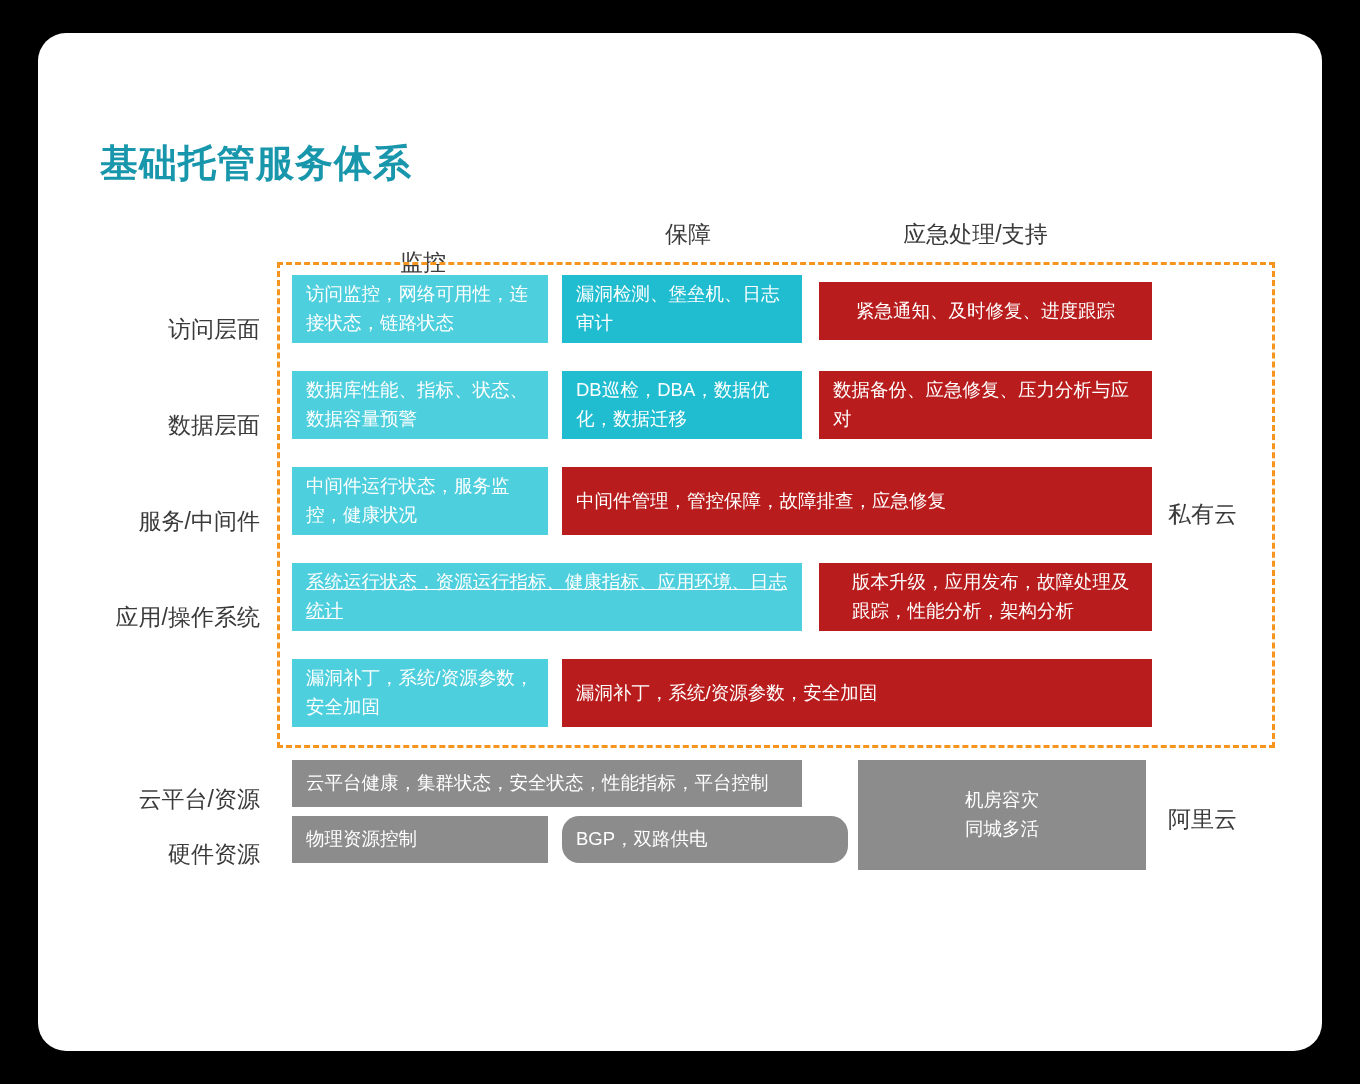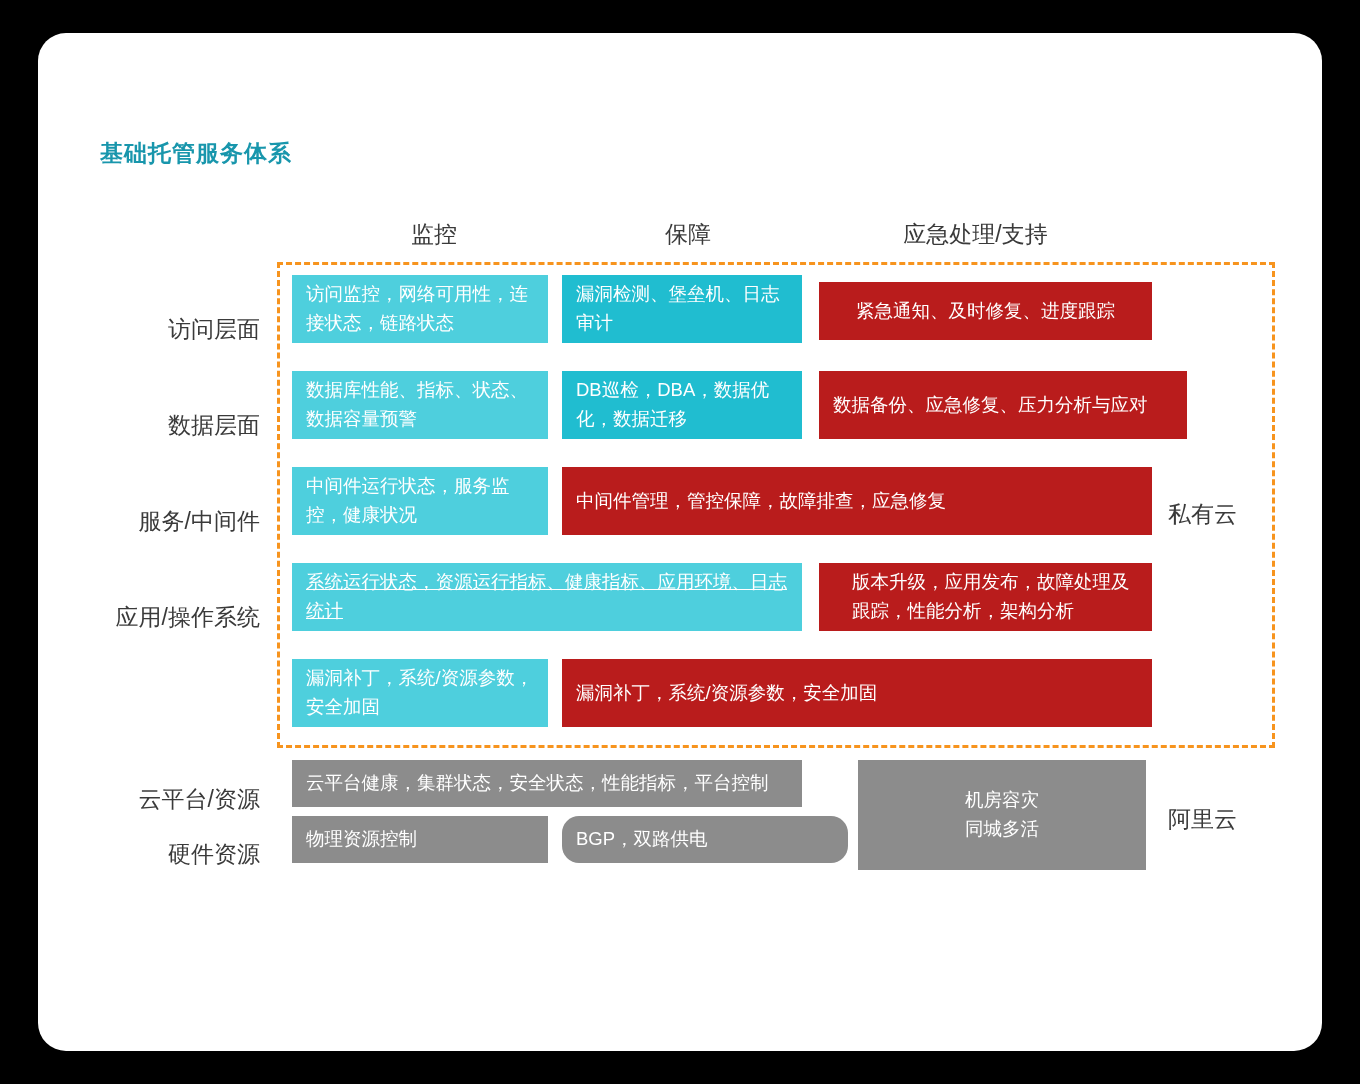--- a/index.html
+++ b/index.html
@@ -12,37 +12,37 @@
   #card {
     position: absolute;
     left: 38px; top: 33px;
     width: 1284px; height: 1018px;
     background: #ffffff;
     border-radius: 28px;
   }
   #title {
     position: absolute;
     left: 62px; top: 105px;
-    font-size: 23px;
+    font-size: 38px;
     font-weight: bold;
     color: #1896ac;
     letter-spacing: 1px;
     white-space: nowrap;
   }
 
   
   .col-head {
     position: absolute;
     top: 186px;
     font-size: 23px;
     color: #3a3a3a;
     text-align: center;
     white-space: nowrap;
   }
-  #col-head-0 { left: 266px; width: 260px; }
+  #col-head-0 { left: 255px; width: 260px; margin-top: 28px; }
   #col-head-1 { left: 520px; width: 260px; }
   #col-head-2 { left: 785px; width: 305px; }
 
   
   .row-label {
     position: absolute;
     right: 1062px;              
     font-size: 23px;
     color: #3a3a3a;
     text-align: right;
@@ -117,21 +117,21 @@
   <div class="cell tone-dark center" style="left:781px; top:249px; width:333px; height:58px;">
     <span class="txt">紧急通知、及时修复、进度跟踪</span>
   </div>
 
   <div class="cell tone-light" style="left:254px; top:338px; width:256px; height:68px;">
     <span class="txt">数据库性能、指标、状态、数据容量预警</span>
   </div>
   <div class="cell tone-mid" style="left:524px; top:338px; width:240px; height:68px;">
     <span class="txt">DB巡检，DBA，数据优化，数据迁移</span>
   </div>
-  <div class="cell tone-dark" style="left:781px; top:338px; width:368px; height:68px;">
+  <div class="cell tone-dark" style="left:781px; top:338px; width:333px; height:68px;">
     <span class="txt">数据备份、应急修复、压力分析与应对</span>
   </div>
 
   <div class="cell tone-light" style="left:254px; top:434px; width:256px; height:68px;">
     <span class="txt">中间件运行状态，服务监控，健康状况</span>
   </div>
   <div class="cell tone-dark" style="left:524px; top:434px; width:590px; height:68px;">
     <span class="txt">中间件管理，管控保障，故障排查，应急修复</span>
   </div>
 

